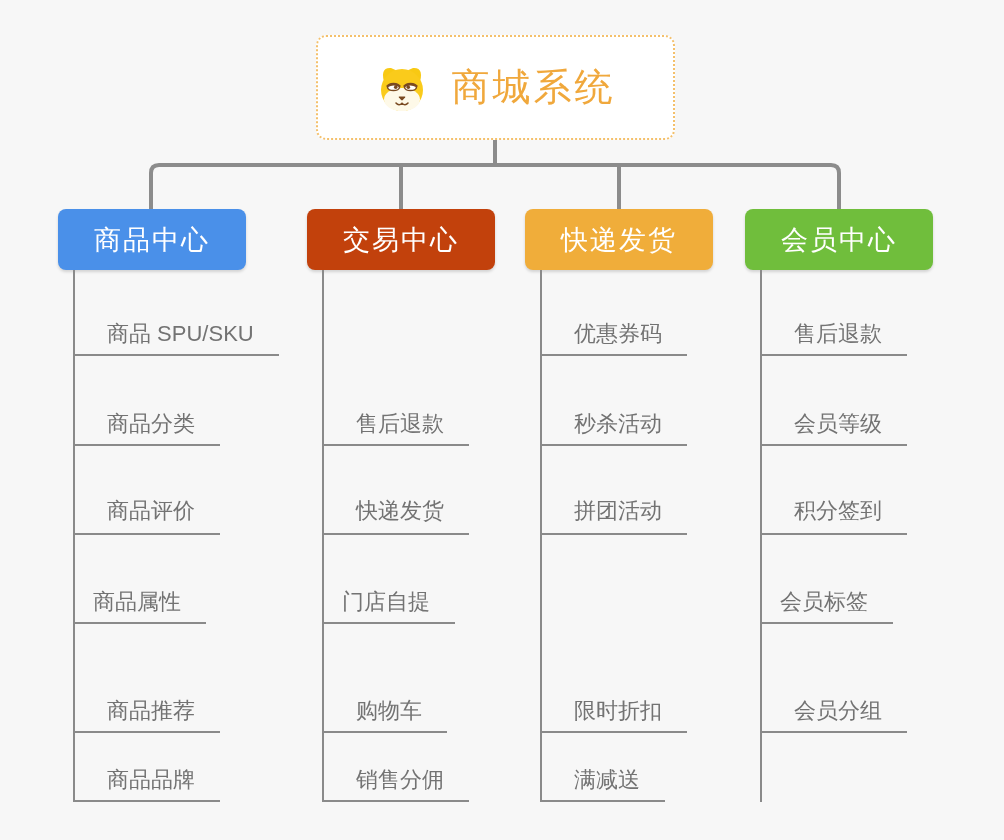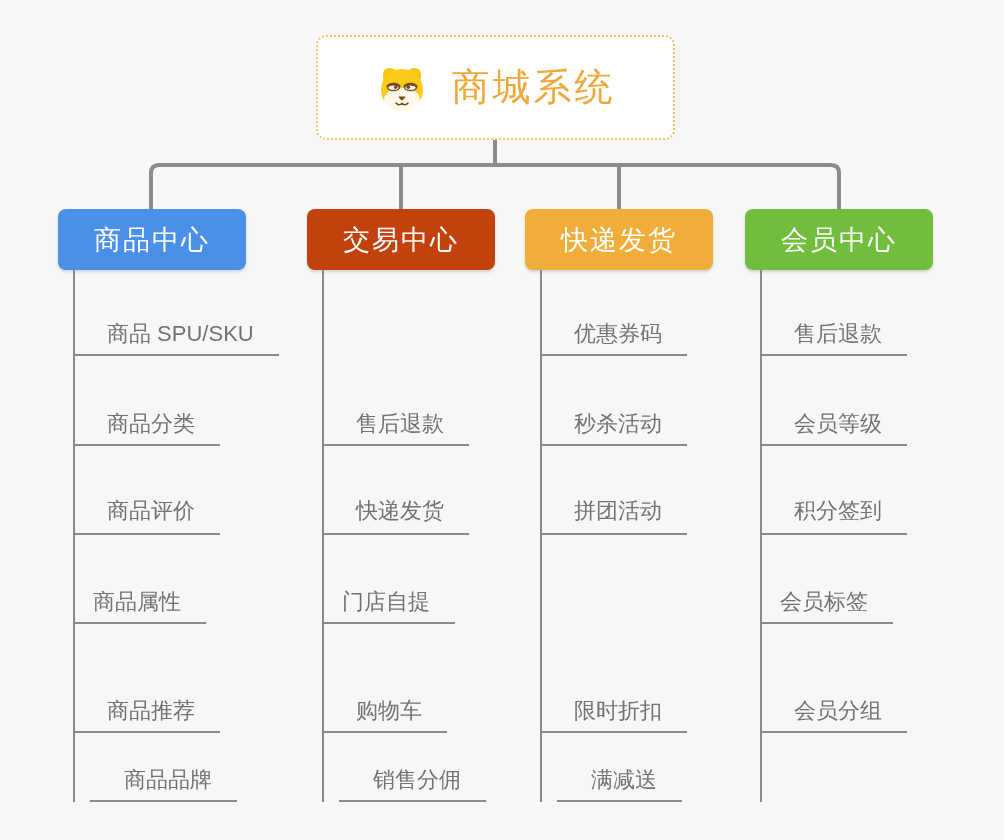--- a/index.html
+++ b/index.html
@@ -29,21 +29,21 @@
     display:flex;align-items:center;justify-content:center;
     box-shadow:0 2px 3px rgba(0,0,0,0.15);cursor:pointer;white-space:nowrap;
   }
   .spine{position:absolute;left:15px;top:61px;width:2px;height:532px;background:#8A8A8A;}
   .leaf{
     position:absolute;left:15px;
     padding:0 25px 6px 34px;border-bottom:2px solid #8A8A8A;
     font-size:22px;color:#737373;line-height:28px;white-space:nowrap;cursor:pointer;
   }
   .leaf.r0{top:111px;} .leaf.r1{top:201px;} .leaf.r2{top:290px;font-family:Liberation Mono, monospace;}
-  .leaf.r3{top:379px;padding-left:20px;} .leaf.r4{top:468px;margin-top:20px;} .leaf.r5{top:557px;margin-left:17px;}
+  .leaf.r3{top:379px;padding-left:20px;} .leaf.r4{top:468px;margin-top:20px;} .leaf.r5{top:557px;}
 </style>
 </head>
 <body>
 
 <div class="canvas">
 
   <div class="root-node">
     <svg class="root-icon" width="52" height="50" viewBox="0 0 52 50" aria-hidden="true">
       <path d="M9,22 Q3,4 15,5 Q21,7 24,12 Z" fill="#F8C913"></path>
       <path d="M43,22 Q49,4 37,5 Q31,7 28,12 Z" fill="#F8C913"></path>

